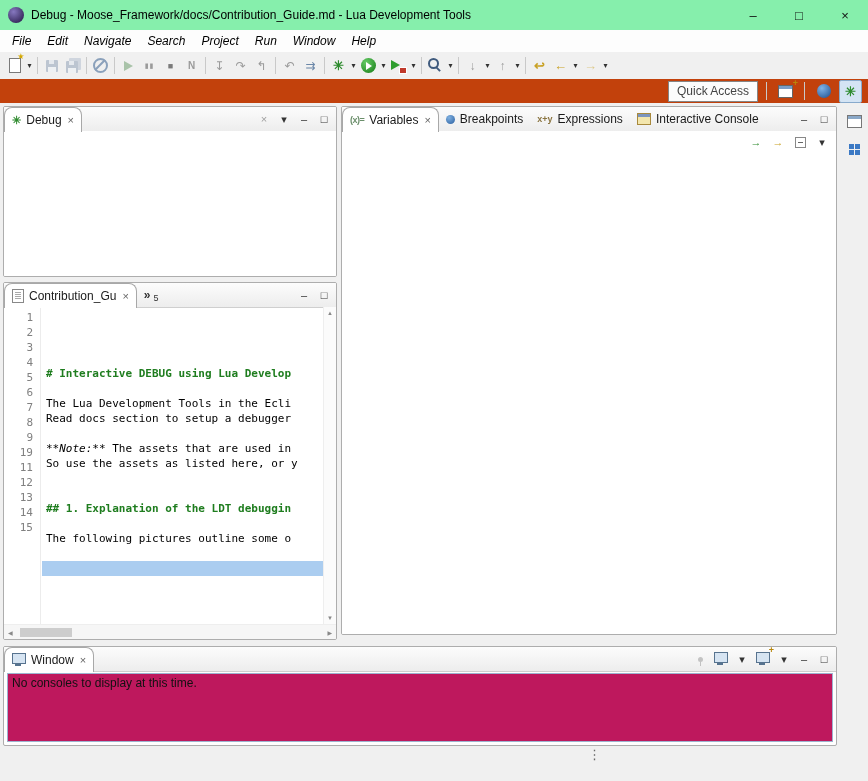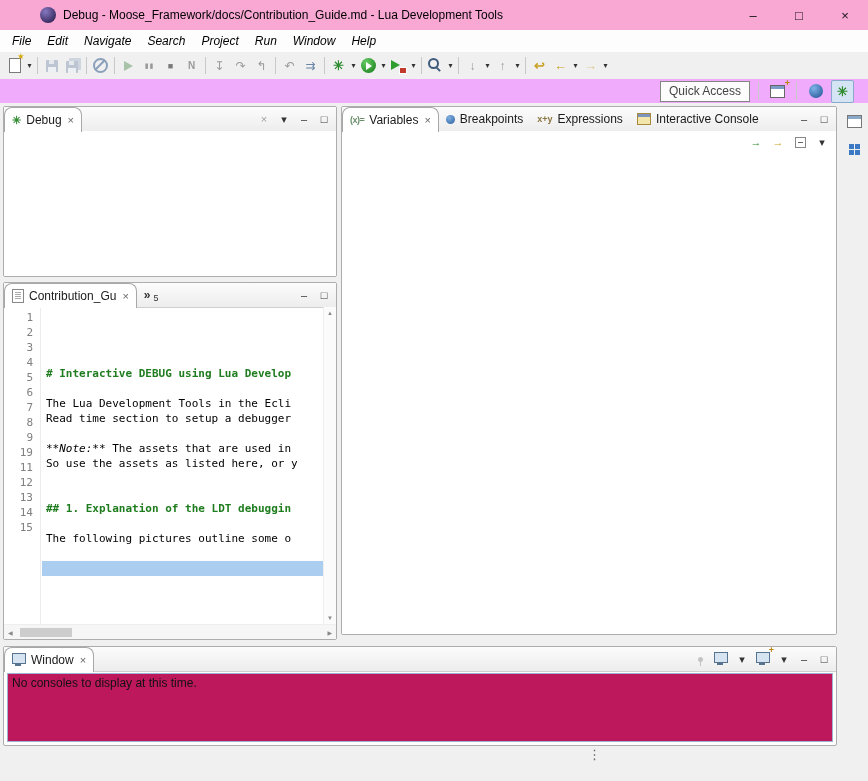--- a/index.html
+++ b/index.html
@@ -1,36 +1,36 @@
 <!DOCTYPE html>
 <html><head>
 <meta charset="utf-8">
 <style>
   html,body{margin:0;padding:0;}
   body{width:868px;height:781px;background:#f0f0f0;font-family:"Liberation Sans",sans-serif;font-size:12px;color:#000;position:relative;overflow:hidden;}
   .window{position:relative;width:868px;height:781px;}
 
   
-  .titlebar{height:30px;background:#f9a8d4;display:flex;align-items:center;padding-left:32px;}
+  .titlebar{height:30px;background:#86efac;display:flex;align-items:center;}
   .appicon{width:16px;height:16px;border-radius:50%;margin-left:8px;background:radial-gradient(circle at 35% 30%,#8678c0,#20123f);flex:0 0 auto;}
   .title-text{margin-left:7px;white-space:nowrap;}
   .win-controls{margin-left:auto;display:flex;height:30px;}
   .wc{width:46px;display:flex;align-items:center;justify-content:center;font-size:13px;color:#111;}
 
   
   .menubar{height:22px;background:#fdfdfd;display:flex;align-items:center;padding-left:4px;font-style:italic;}
   .menu-item{padding:0 8px;line-height:22px;}
 
   
   .toolbar{height:27px;background:#f0f0f0;display:flex;align-items:center;padding-left:4px;}
   .tbtn{display:inline-flex;align-items:center;justify-content:center;width:21px;height:21px;border-radius:2px;flex:0 0 auto;}
   .dd{width:9px;height:21px;display:inline-flex;align-items:center;justify-content:center;font-size:8px;color:#333;flex:0 0 auto;}
   .tsep{width:1px;height:17px;background:#c9c9c9;margin:0 3px;flex:0 0 auto;}
   .vsep{width:1px;height:18px;background:#c9c9c9;margin:0 3px;}
-  .qa-row{height:24px;background:#f0abfc;display:flex;align-items:center;justify-content:flex-end;gap:5px;padding-right:14px;}
+  .qa-row{height:24px;background:#c2410c;display:flex;align-items:center;justify-content:flex-end;gap:5px;padding-right:6px;}
   .qa-box{border:1px solid #858585;background:#fcfcfc;color:#444;height:16px;line-height:16px;padding:1px 8px 2px;}
   .persp-active{background:#d4e4f4;border:1px solid #88aacc;}
   .g-blue{color:#6b87a8;}
   .g-gold{color:#c9a227;font-weight:bold;font-size:13px;}
   .g-green{color:#2e8b2e;font-weight:bold;font-size:13px;}
   .faded{opacity:.5;}
   .g-pause{font-size:7px;letter-spacing:1px;color:#9a9a9a;}
   .g-stop{font-size:9px;color:#7a7a7a;}
   .g-disc{font-size:10px;font-weight:bold;color:#9a9a9a;}
   .g-step{font-size:12px;color:#9a9a9a;}
@@ -302,21 +302,21 @@
         <div>12</div>
         <div>13</div>
         <div>14</div>
         <div>15</div>
       </div>
       <div class="code">
         <div class="row"></div>
         <div class="row h"># Interactive DEBUG using Lua Develop</div>
         <div class="row"></div>
         <div class="row">The Lua Development Tools in the Ecli</div>
-        <div class="row">Read time section to setup a debugger</div>
+        <div class="row">Read docs section to setup a debugger</div>
         <div class="row"></div>
         <div class="row"><span class="em">**Note:**</span><span> The assets that are used in</span></div>
         <div class="row">So use the assets as listed here, or y</div>
         <div class="row"></div>
         <div class="row"></div>
         <div class="row h">## 1. Explanation of the LDT debuggin</div>
         <div class="row"></div>
         <div class="row">The following pictures outline some o</div>
         <div class="row"></div>
         <div class="row cur"></div>

